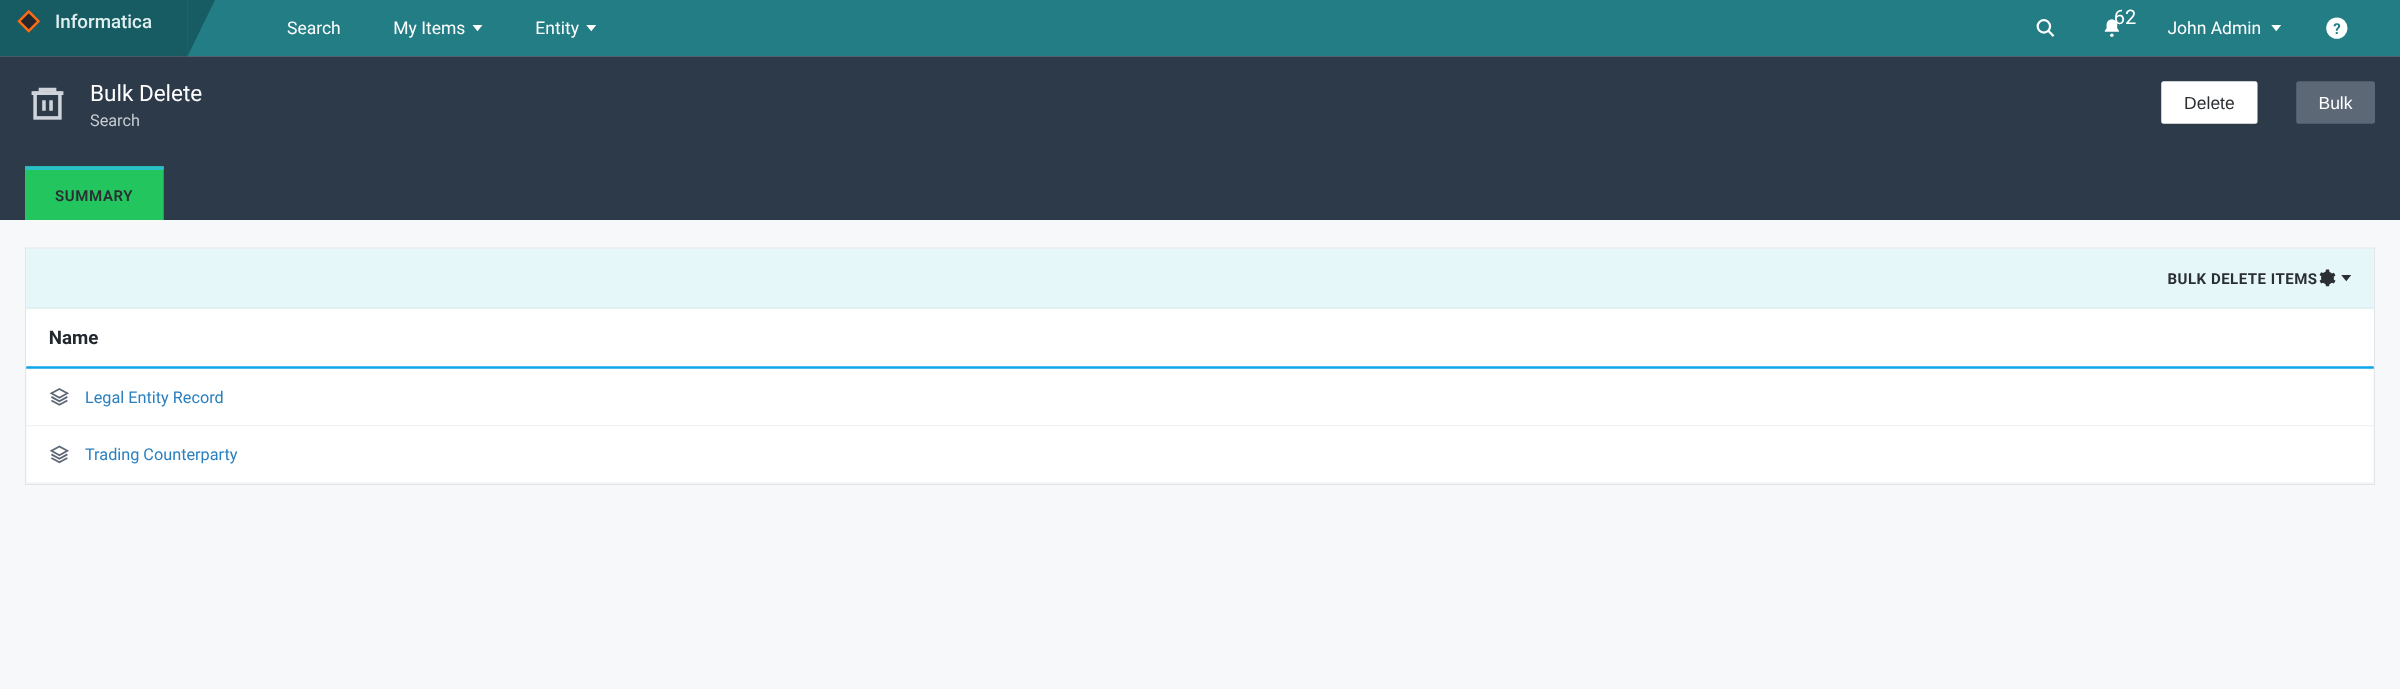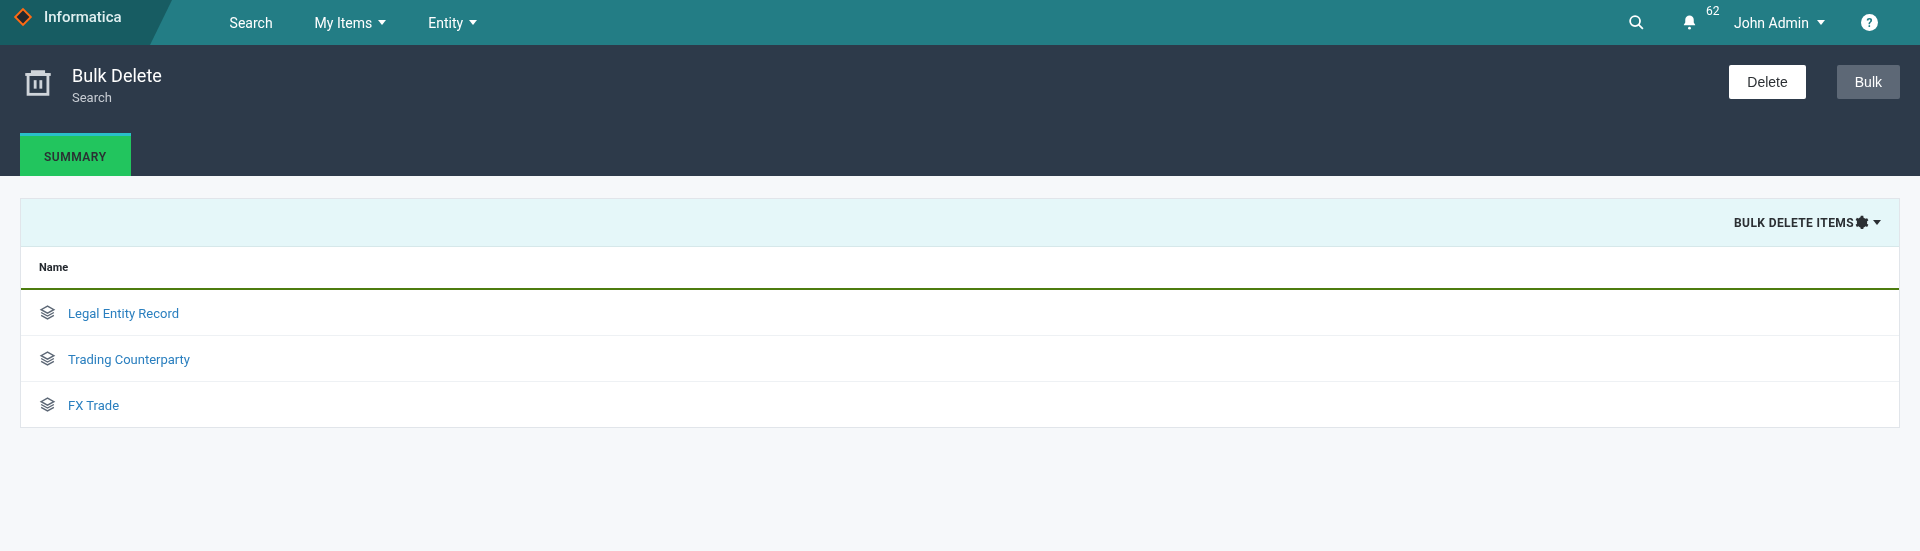--- a/index.html
+++ b/index.html
@@ -56,22 +56,22 @@
     margin-left: auto;
     display: flex;
     align-items: center;
     gap: 36px;
     padding-right: 42px;
   }
   .icon-btn { display:flex; align-items:center; justify-content:center; cursor:pointer; position:relative;}
   .notif-badge {
     position: absolute;
     top: -10px;
-    left: 25px;
-    font-size: 12px;
+    left: 10px;
+    font-size: 16px;
     color: #fff;
   }
   .user-item { display:flex; align-items:center; gap:8px; cursor:pointer; }
   .help-circle {
     width: 17px; height:17px; border-radius:50%; background:#fff; color:#237d85;
     display:flex; align-items:center; justify-content:center; font-size:12px; font-weight:700;
   }
 
   
   .page-header {
@@ -134,23 +134,23 @@
   }
   .panel-title {
     font-size: 12px;
     font-weight: 700;
     letter-spacing: .4px;
     color:#2b2f33;
   }
   .panel-settings { display:flex; align-items:center; gap:4px; cursor:pointer; color:#2b2f33;}
   .table-head {
     padding: 14px 18px;
-    font-size: 11px;
+    font-size: 15px;
     font-weight: 700;
-    border-bottom: 2px solid #4d7c0f;
+    border-bottom: 2px solid #0ea5e9;
     background: #ffffff;
   }
   .table-row {
     display:flex;
     align-items:flex-end;
     gap: 12px;
     padding: 14px 18px;
     border-bottom: 1px solid #eef1f4;
     font-size: 13px;
   }
@@ -276,23 +276,13 @@
     <span class="row-icon">
       <svg width="17" height="17" viewBox="0 0 24 24" fill="none" stroke="#5d6876" stroke-width="2">
         <polygon points="12 3 3 8 12 13 21 8 12 3"></polygon>
           <polyline points="3 12 12 17 21 12"></polyline>
           <polyline points="3 16 12 21 21 16"></polyline>
       </svg>
     </span>
     <span class="row-link">Trading Counterparty</span>
   </div>
 
-  <div class="table-row" style="border-bottom:none;">
-    <span class="row-icon">
-      <svg width="17" height="17" viewBox="0 0 24 24" fill="none" stroke="#5d6876" stroke-width="2">
-        <polygon points="12 3 3 8 12 13 21 8 12 3"></polygon>
-          <polyline points="3 12 12 17 21 12"></polyline>
-          <polyline points="3 16 12 21 21 16"></polyline>
-      </svg>
-    </span>
-    <span class="row-link">FX Trade</span>
-  </div>
 </div>
 
 </body></html>

